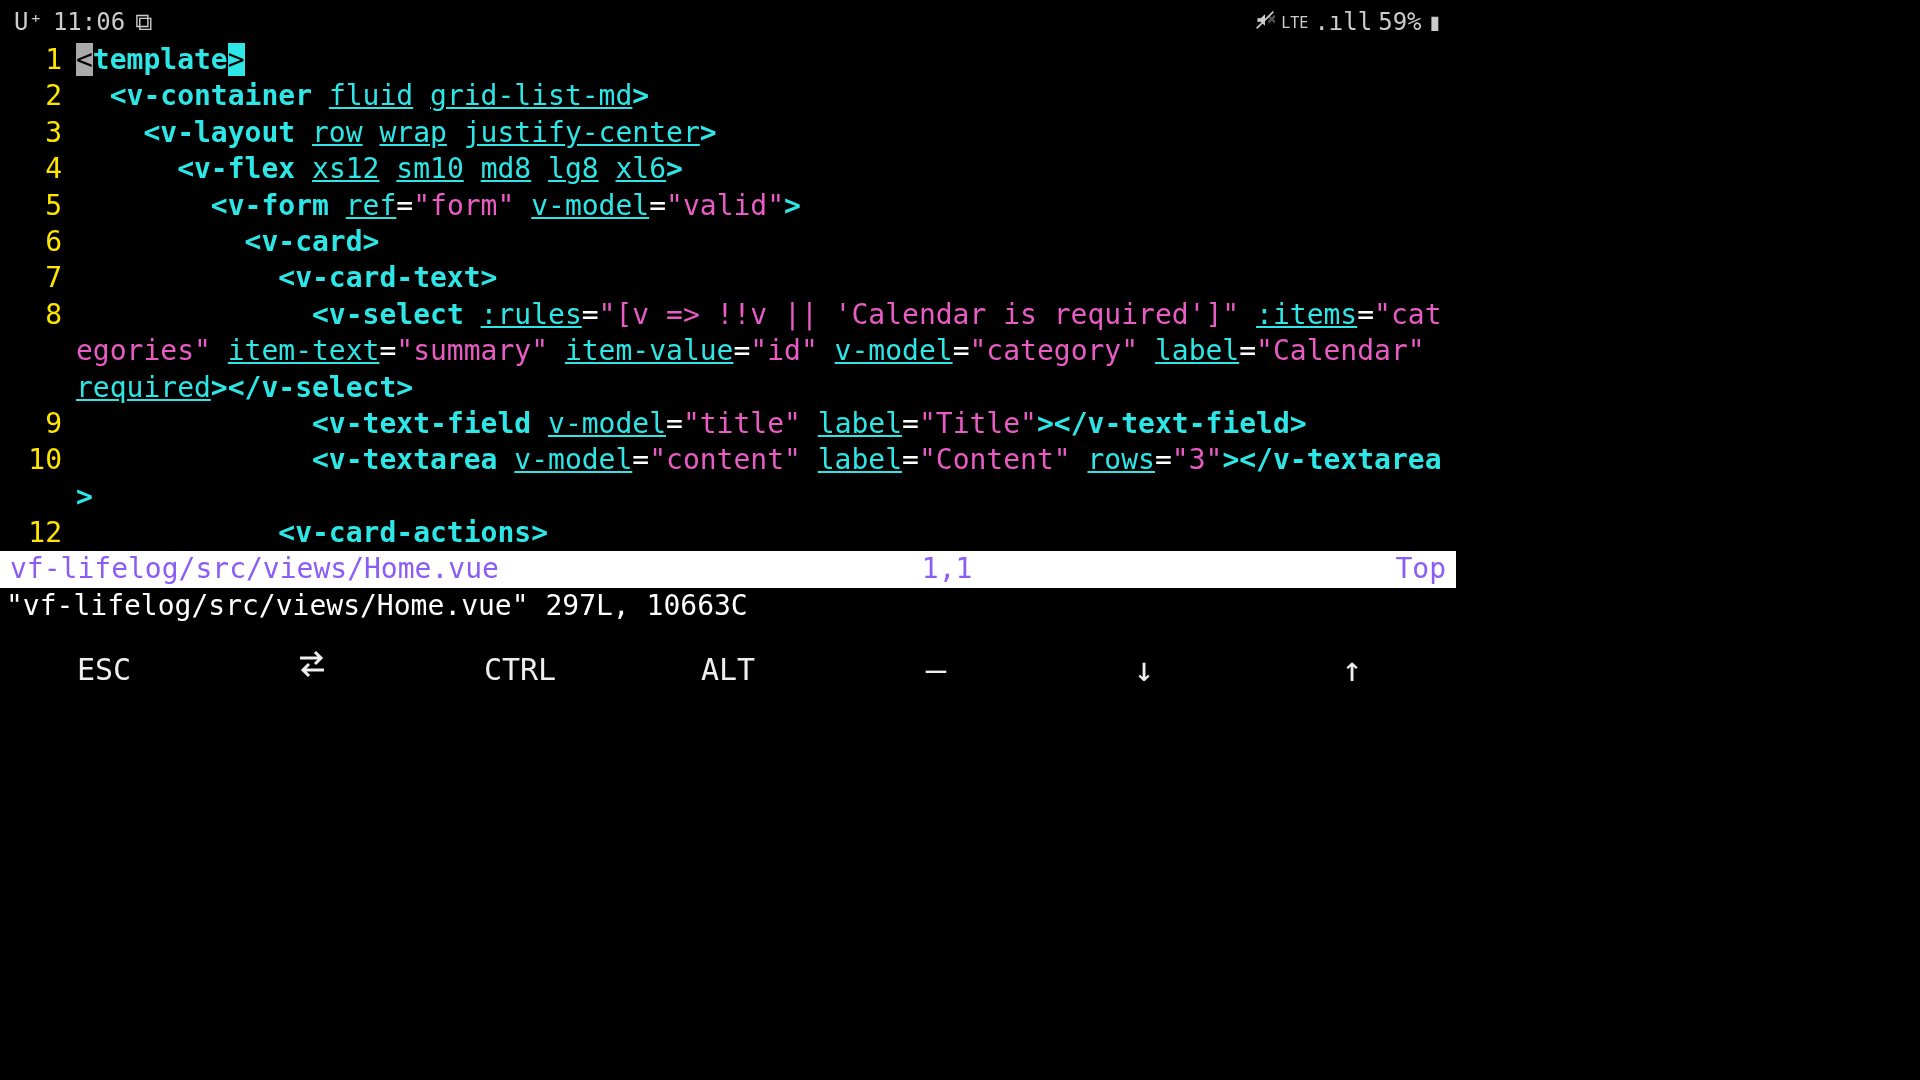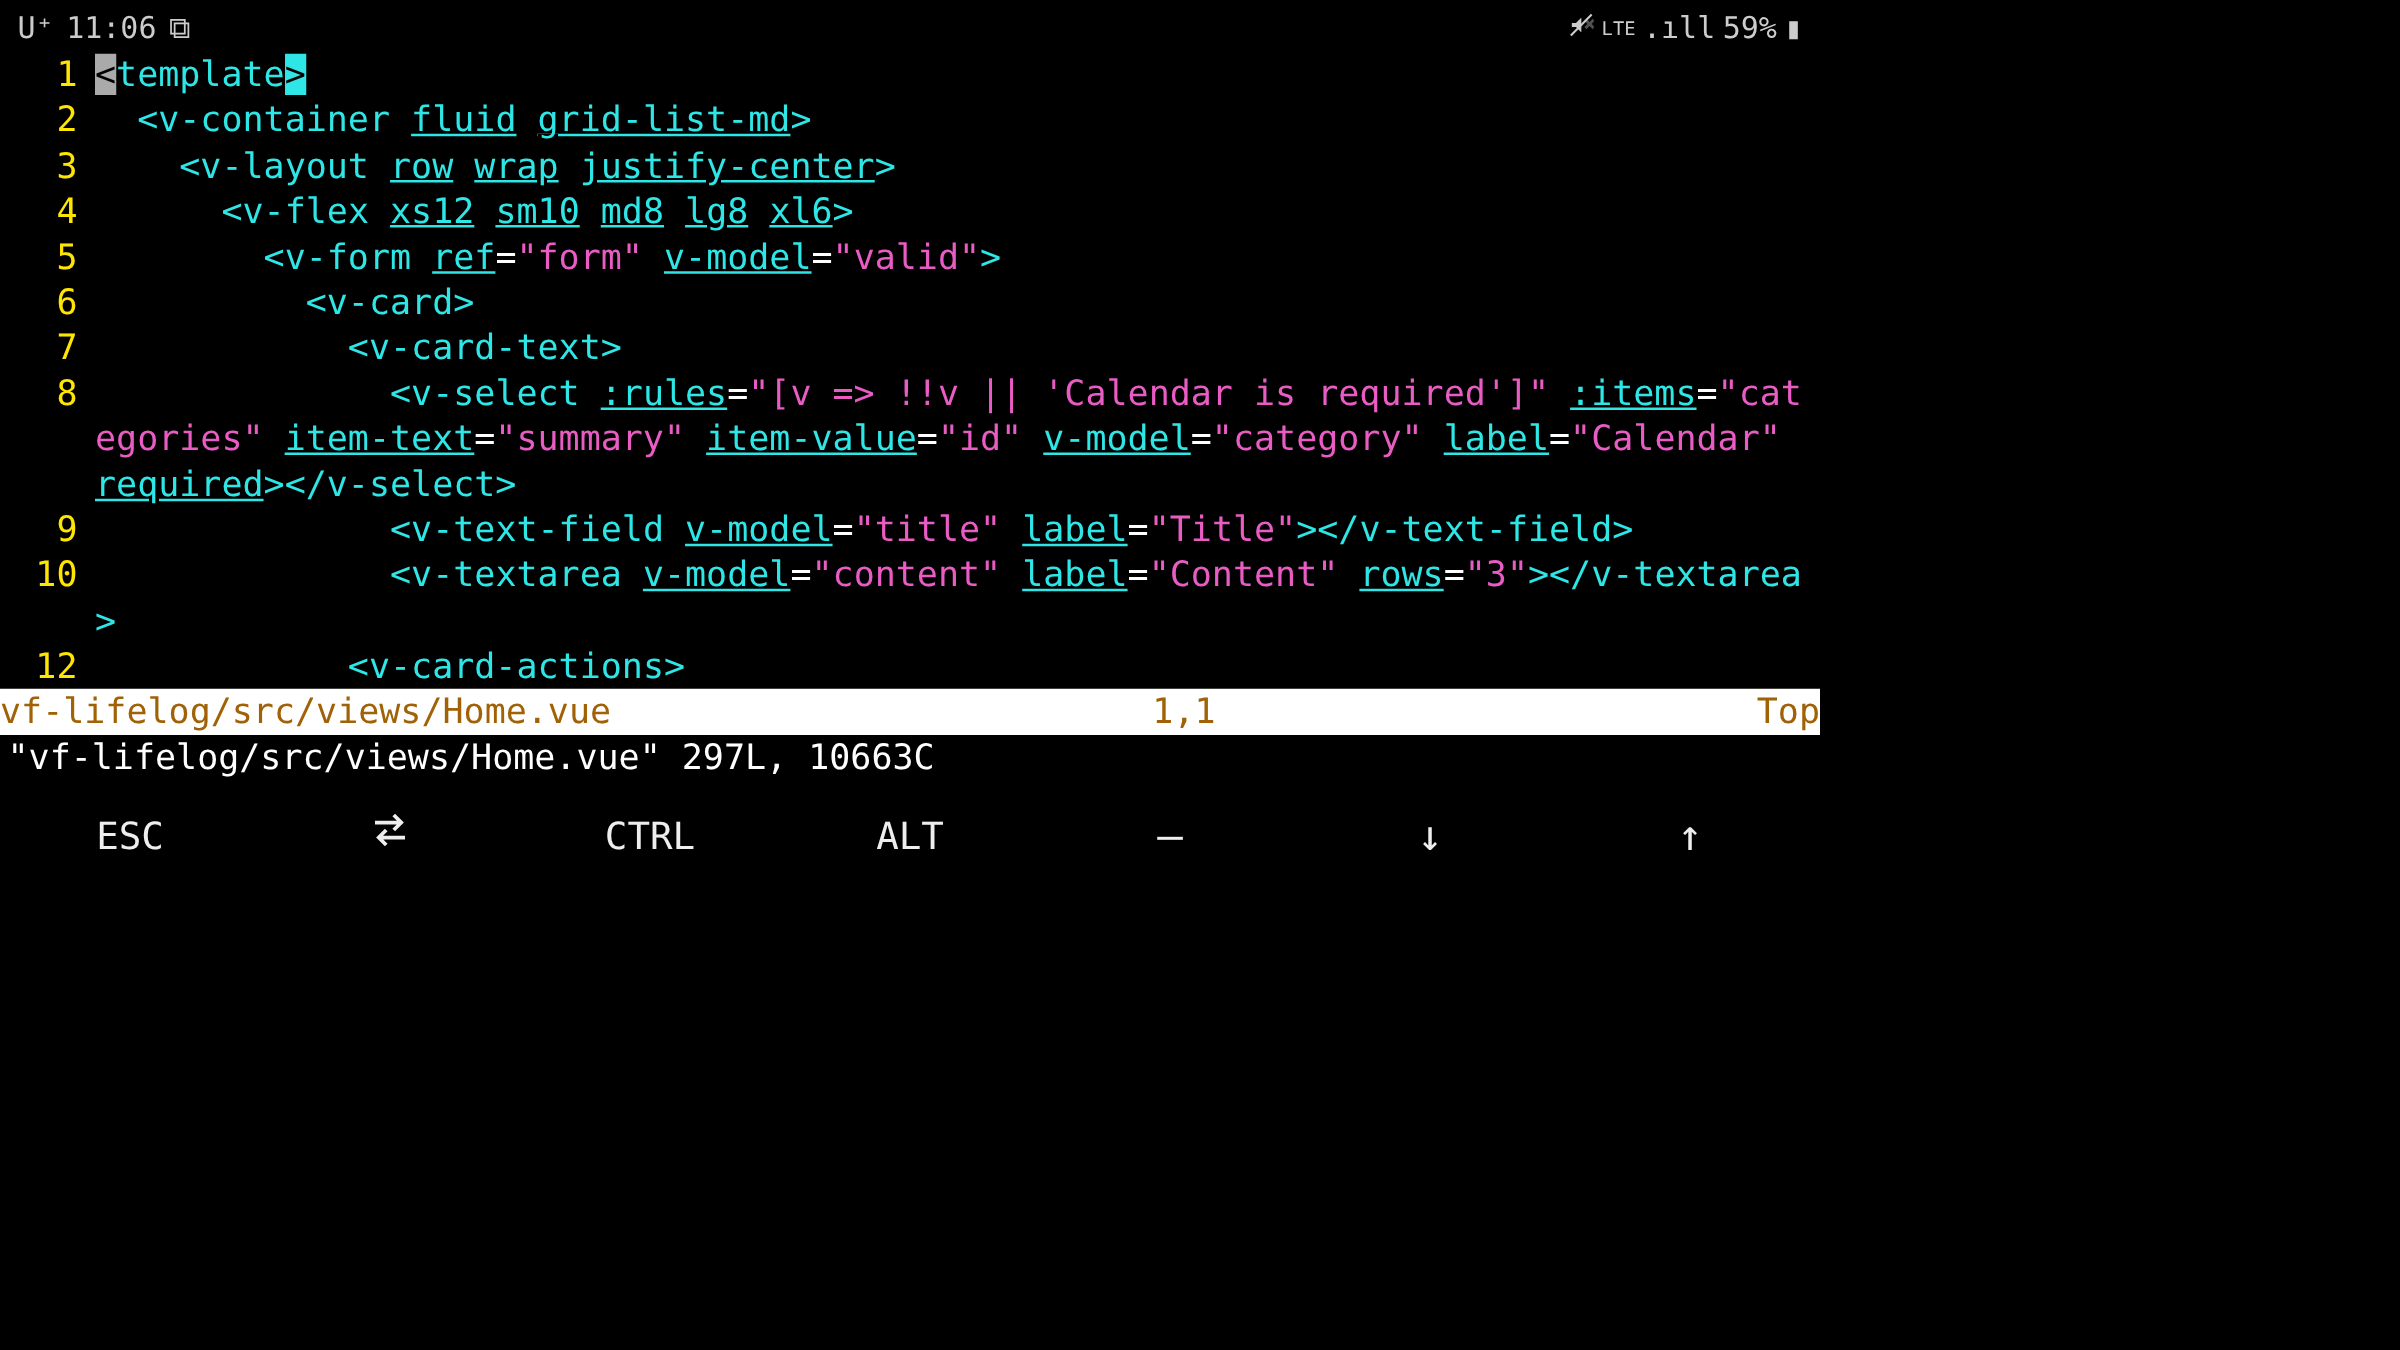--- a/index.html
+++ b/index.html
@@ -39,32 +39,32 @@
   color: #ffe600;
   padding-right: 14px;
   flex-shrink: 0;
   font-weight: 500;
 }
 .code {
   flex: 1;
   white-space: pre-wrap;
   word-break: break-all;
 }
-.c-tag { color: #2ee6e6; }
+.c-tag { color: #2ee6e6; font-weight: bold; }
 .c-attr { color: #2ee6e6; text-decoration: underline; }
 .c-str { color: #e85cc4; }
 .c-punc { color: #fff; }
 .cursor-block { background: #aaa; color: #000; }
 .match-bracket { background: #2ee6e6; color: #000; }
 .status-line {
   background: #fff;
-  color: #a16207;
+  color: #8b5cf6;
   display: flex;
   justify-content: space-between;
-  padding: 0 0;
+  padding: 0 10px;
   font-weight: 500;
 }
 .status-line .mid { }
 .cmd-line {
   padding: 0 6px;
 }
 .key-row {
   display: flex;
   justify-content: space-around;
   align-items: center;

